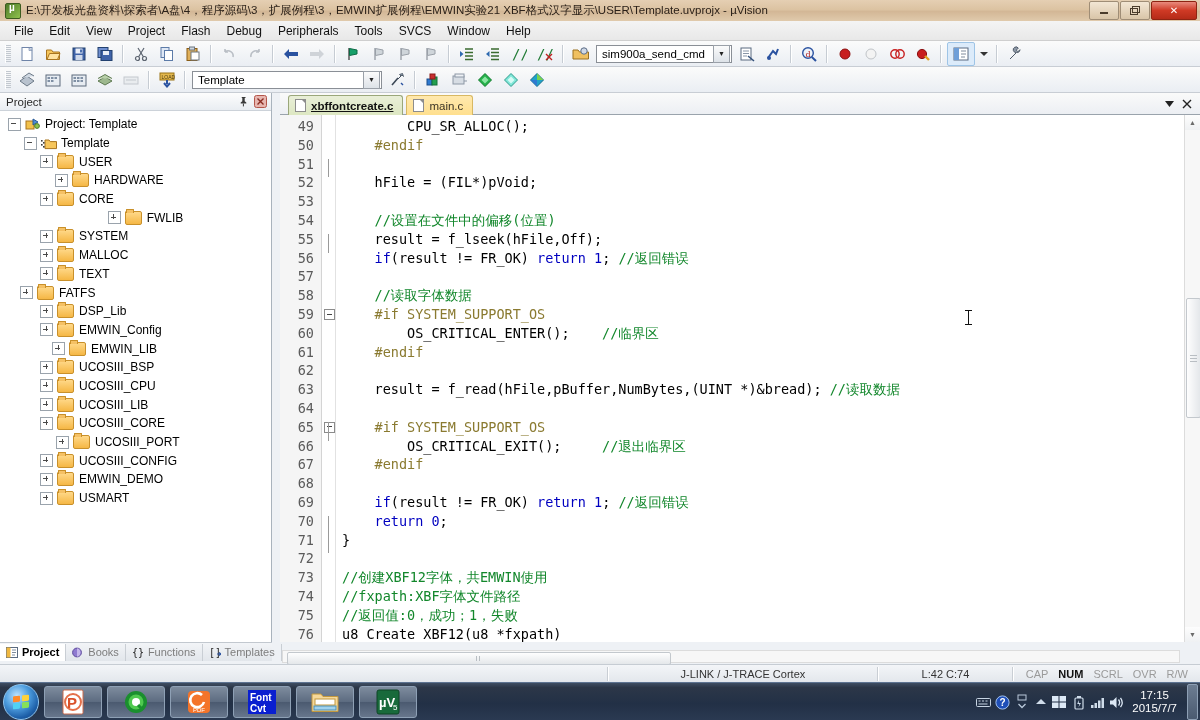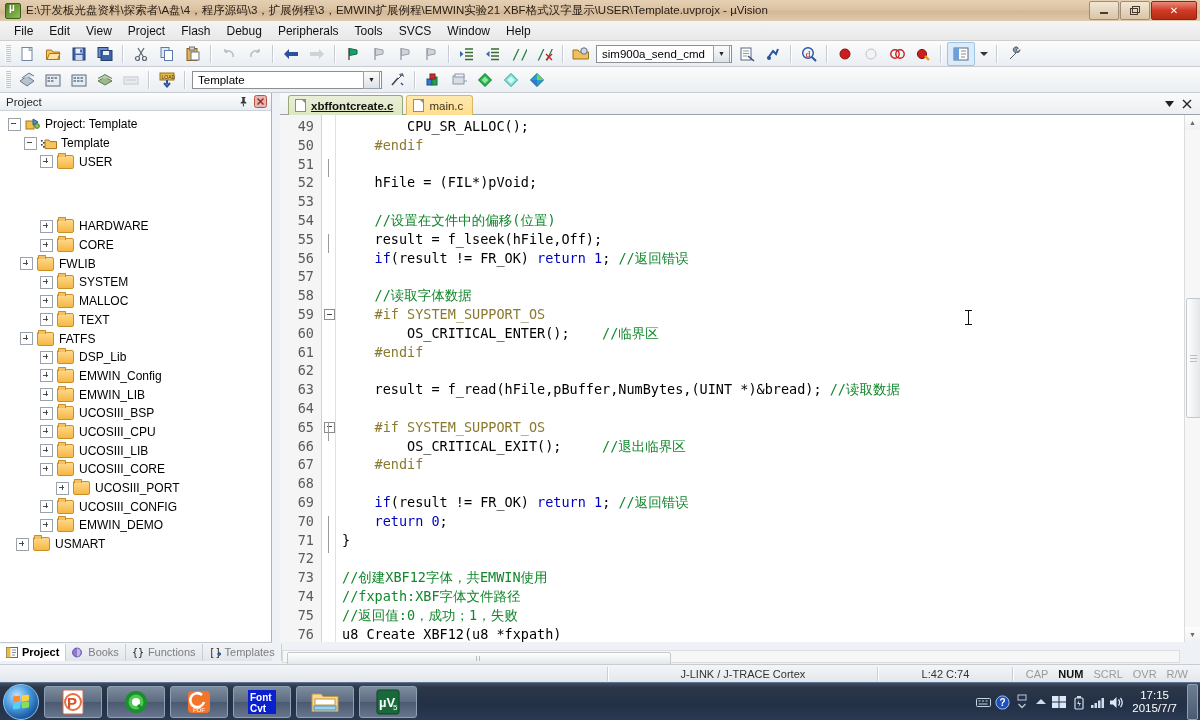--- a/index.html
+++ b/index.html
@@ -650,66 +650,66 @@
                   <rect x="2" y="9" width="1.6" height="1.6"></rect>
                 </g>
               </svg></span>
             <span class="tlabel">Template</span>
           </div>
           <div class="tnode" style="padding-left: 40px;">
             <span class="tog plus"></span>
             <span class="folder"></span>
             <span class="tlabel">USER</span>
           </div>
-          <div class="tnode" style="padding-left: 40px; margin-top: 46px;">
+          <div class="tnode" style="padding-left: 55px;">
             <span class="tog plus"></span>
             <span class="folder"></span>
             <span class="tlabel">HARDWARE</span>
           </div>
           <div class="tnode" style="padding-left: 40px;">
             <span class="tog plus"></span>
             <span class="folder"></span>
             <span class="tlabel">CORE</span>
           </div>
+          <div class="tnode" style="padding-left: 20px; justify-content: center;">
+            <span class="tog plus"></span>
+            <span class="folder"></span>
+            <span class="tlabel">FWLIB</span>
+          </div>
+          <div class="tnode" style="padding-left: 40px;">
+            <span class="tog plus"></span>
+            <span class="folder"></span>
+            <span class="tlabel">SYSTEM</span>
+          </div>
+          <div class="tnode" style="padding-left: 40px;">
+            <span class="tog plus"></span>
+            <span class="folder"></span>
+            <span class="tlabel">MALLOC</span>
+          </div>
+          <div class="tnode" style="padding-left: 40px;">
+            <span class="tog plus"></span>
+            <span class="folder"></span>
+            <span class="tlabel">TEXT</span>
+          </div>
           <div class="tnode" style="padding-left: 20px;">
             <span class="tog plus"></span>
             <span class="folder"></span>
-            <span class="tlabel">FWLIB</span>
-          </div>
-          <div class="tnode" style="padding-left: 40px;">
-            <span class="tog plus"></span>
-            <span class="folder"></span>
-            <span class="tlabel">SYSTEM</span>
-          </div>
-          <div class="tnode" style="padding-left: 40px;">
-            <span class="tog plus"></span>
-            <span class="folder"></span>
-            <span class="tlabel">MALLOC</span>
-          </div>
-          <div class="tnode" style="padding-left: 40px;">
-            <span class="tog plus"></span>
-            <span class="folder"></span>
-            <span class="tlabel">TEXT</span>
-          </div>
-          <div class="tnode" style="padding-left: 20px;">
-            <span class="tog plus"></span>
-            <span class="folder"></span>
             <span class="tlabel">FATFS</span>
           </div>
           <div class="tnode" style="padding-left: 40px;">
             <span class="tog plus"></span>
             <span class="folder"></span>
             <span class="tlabel">DSP_Lib</span>
           </div>
           <div class="tnode" style="padding-left: 40px;">
             <span class="tog plus"></span>
             <span class="folder"></span>
             <span class="tlabel">EMWIN_Config</span>
           </div>
-          <div class="tnode" style="padding-left: 40px;">
+          <div class="tnode" style="padding-left: 52px;">
             <span class="tog plus"></span>
             <span class="folder"></span>
             <span class="tlabel">EMWIN_LIB</span>
           </div>
           <div class="tnode" style="padding-left: 40px;">
             <span class="tog plus"></span>
             <span class="folder"></span>
             <span class="tlabel">UCOSIII_BSP</span>
           </div>
           <div class="tnode" style="padding-left: 40px;">
@@ -735,21 +735,21 @@
           <div class="tnode" style="padding-left: 40px;">
             <span class="tog plus"></span>
             <span class="folder"></span>
             <span class="tlabel">UCOSIII_CONFIG</span>
           </div>
           <div class="tnode" style="padding-left: 40px;">
             <span class="tog plus"></span>
             <span class="folder"></span>
             <span class="tlabel">EMWIN_DEMO</span>
           </div>
-          <div class="tnode" style="padding-left: 16px;">
+          <div class="tnode" style="padding-left: 40px;">
             <span class="tog plus"></span>
             <span class="folder"></span>
             <span class="tlabel">USMART</span>
           </div>
         </div>
     </div>
 
     <div class="vsplit"></div>
 
     <div class="editor-wrap">

